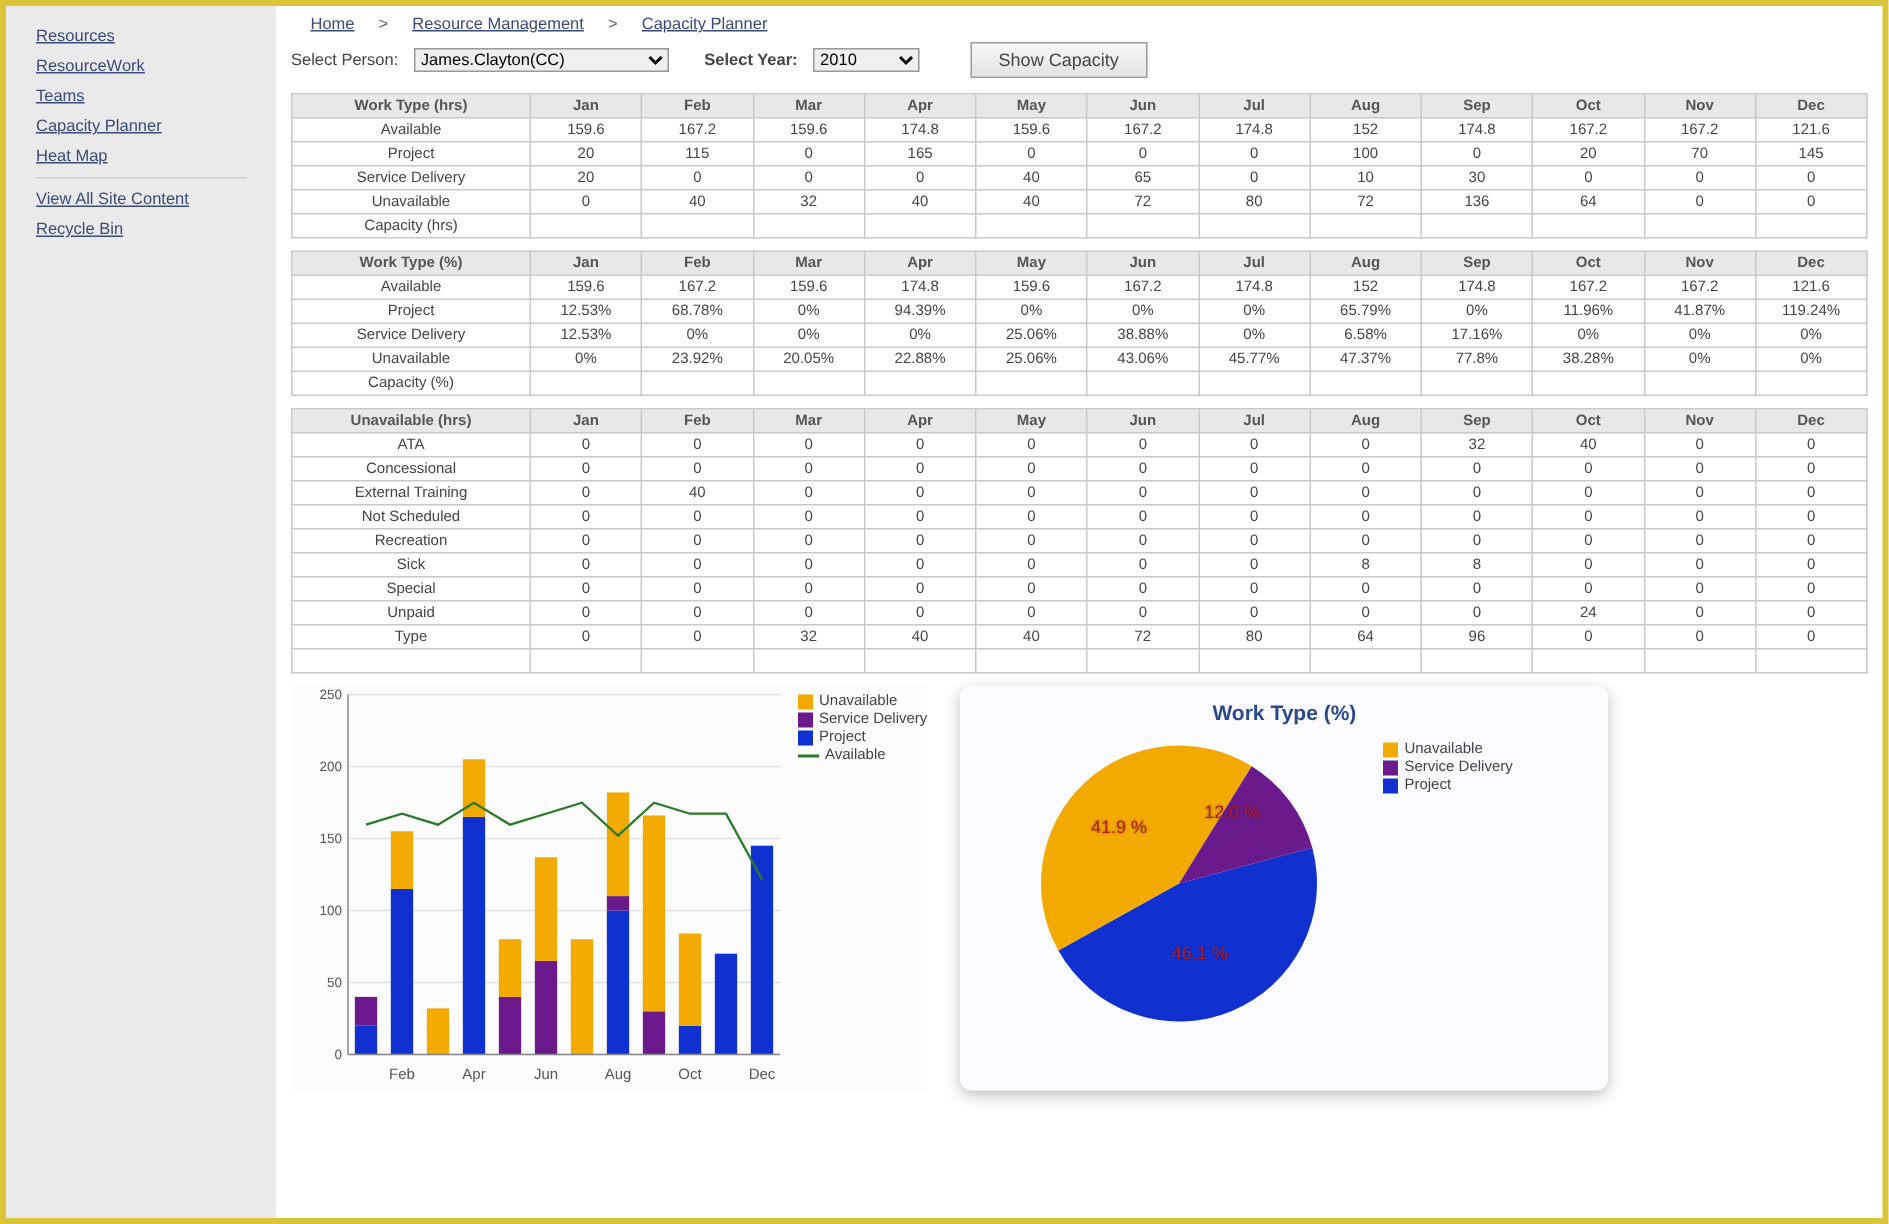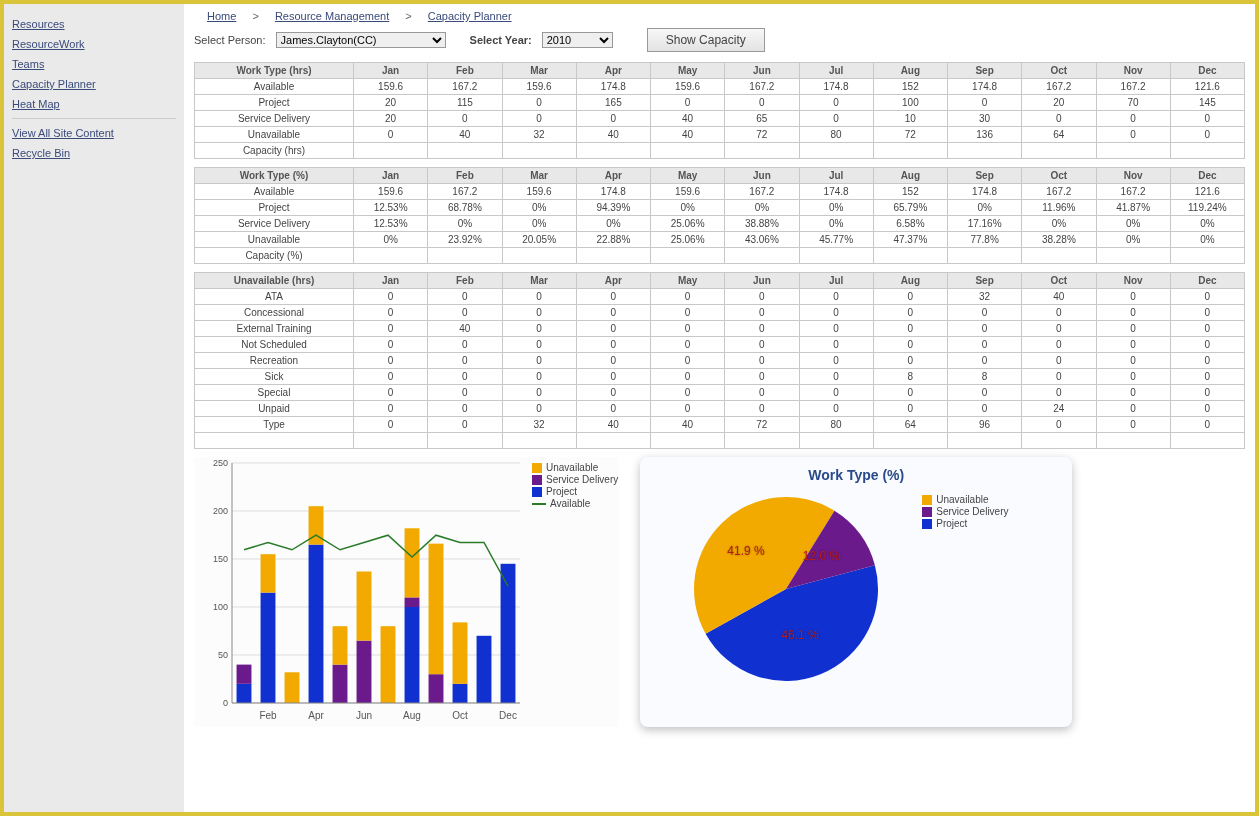--- a/index.html
+++ b/index.html
@@ -1,19 +1,19 @@
 <!DOCTYPE html>
 <html><head>
 <meta charset="utf-8">
 <style>
   html,body{margin:0;padding:0;font-family:Verdana,Geneva,sans-serif;font-size:11px;color:#444;background:#fff;}
   body{border:4px solid #d9c43a;box-sizing:border-box;width:1259px;min-height:816px;}
   a{color:#3a4a7a;text-decoration:underline;cursor:pointer;}
   .layout{display:flex;min-height:808px;}
-  .sidebar{width:180px;background:#eaeaea;padding:10px 8px;box-sizing:border-box;}
+  .sidebar{width:180px;background:#eaeaea;padding:10px 20px;box-sizing:border-box;}
   .sidebar a{display:block;padding:4px 0;color:#3a4a7a;}
   .sidebar a.plain{text-decoration:underline;}
   .sidebar hr{border:none;border-top:1px solid #ccc;margin:4px 0;}
   .main{flex:1;padding:6px 10px 10px 10px;box-sizing:border-box;}
   .breadcrumb{color:#666;font-size:11px;margin-bottom:6px;}
   .breadcrumb a{color:#3a4a7a;margin:0 13px;}
   .controls{display:flex;align-items:center;gap:10px;margin:6px 0 10px 0;}
   .controls label{font-size:11px;}
   select{font:inherit;font-size:11px;border:1px solid #999;}
   .btn{background:linear-gradient(#f7f7f7,#e3e3e3);border:1px solid #999;padding:4px 18px;font:inherit;font-size:12px;cursor:pointer;color:#444;}
@@ -501,21 +501,21 @@
         <div class="pie-wrap">
           <div style="position:relative;width:260px;height:200px;">
             <svg id="pieChart" width="260" height="200">
                 <path d="M 130 100 L 218.8651760185943 76.18864785056809 A 92 92 0 0 1 49.566144958237714 144.65864936516522 Z" fill="#1030d0"></path>
                 <path d="M 130 100 L 49.566144958237714 144.65864936516522 A 92 92 0 0 1 178.47993318569425 21.809872245208467 Z" fill="#f2a900"></path>
                 <path d="M 130 100 L 178.47993318569425 21.809872245208467 A 92 92 0 0 1 218.86517601859427 76.18864785056802 Z" fill="#6a1a8a"></path>
               </svg>
             <div id="pieLabels">
                 <div class="slice-label" style="left:124.97146907166817px;top:138.9088836070817px">46.1 %</div>
                 <div class="slice-label" style="left:71.09246235961211px;top:55.36908660864565px">41.9 %</div>
-                <div class="slice-label" style="left:146.62256424467034px;top:60px">12.0 %</div>
+                <div class="slice-label" style="left:146.62256424467034px;top:45px">12.0 %</div>
               </div>
           </div>
           <div class="legend" id="pieLegend" style="padding:4px 0 0 6px;">
               <div class="item">
                 <span class="swatch" style="background:#f2a900"></span>
                 <span>Unavailable</span>
               </div>
               <div class="item">
                 <span class="swatch" style="background:#6a1a8a"></span>
                 <span>Service Delivery</span>

